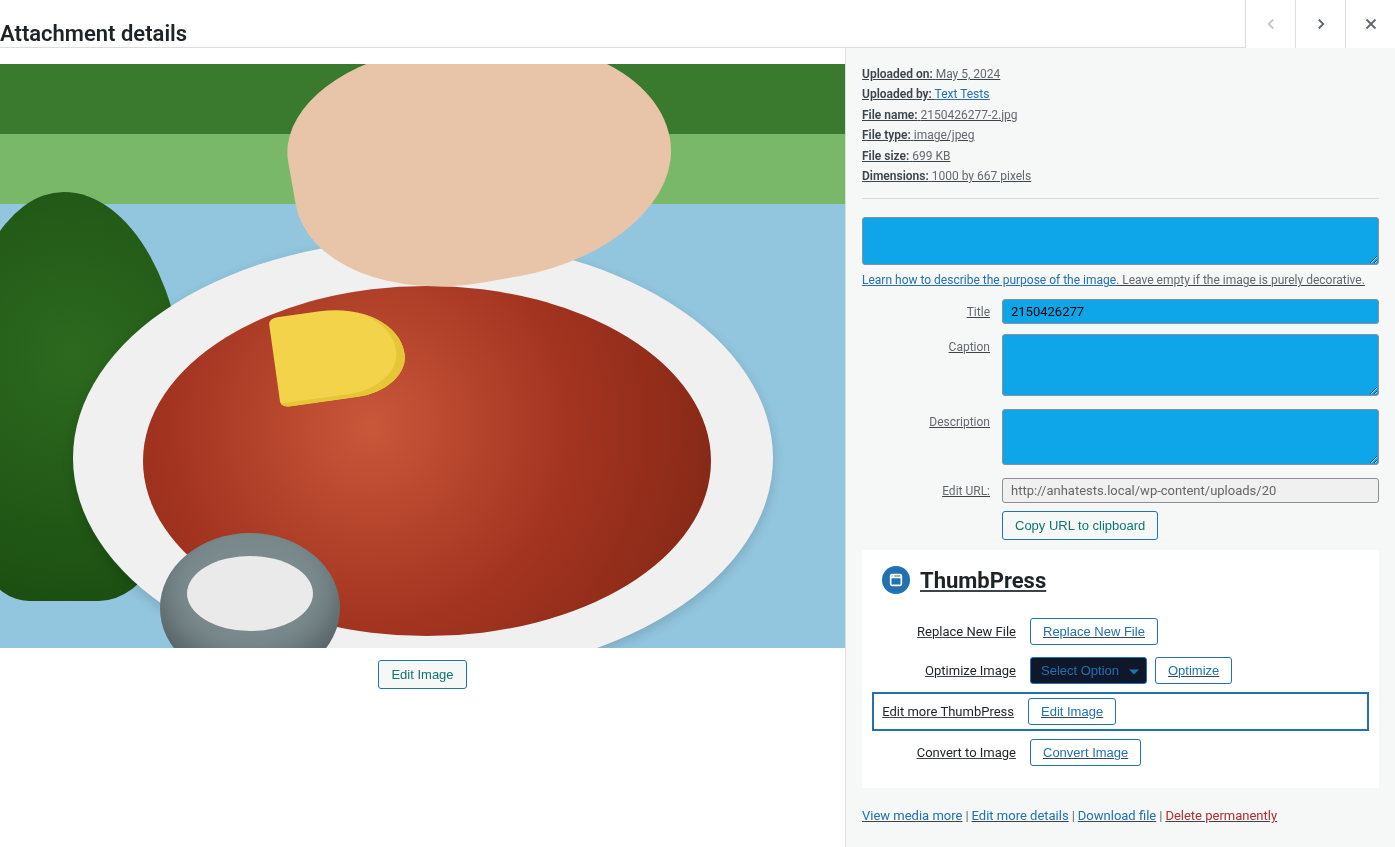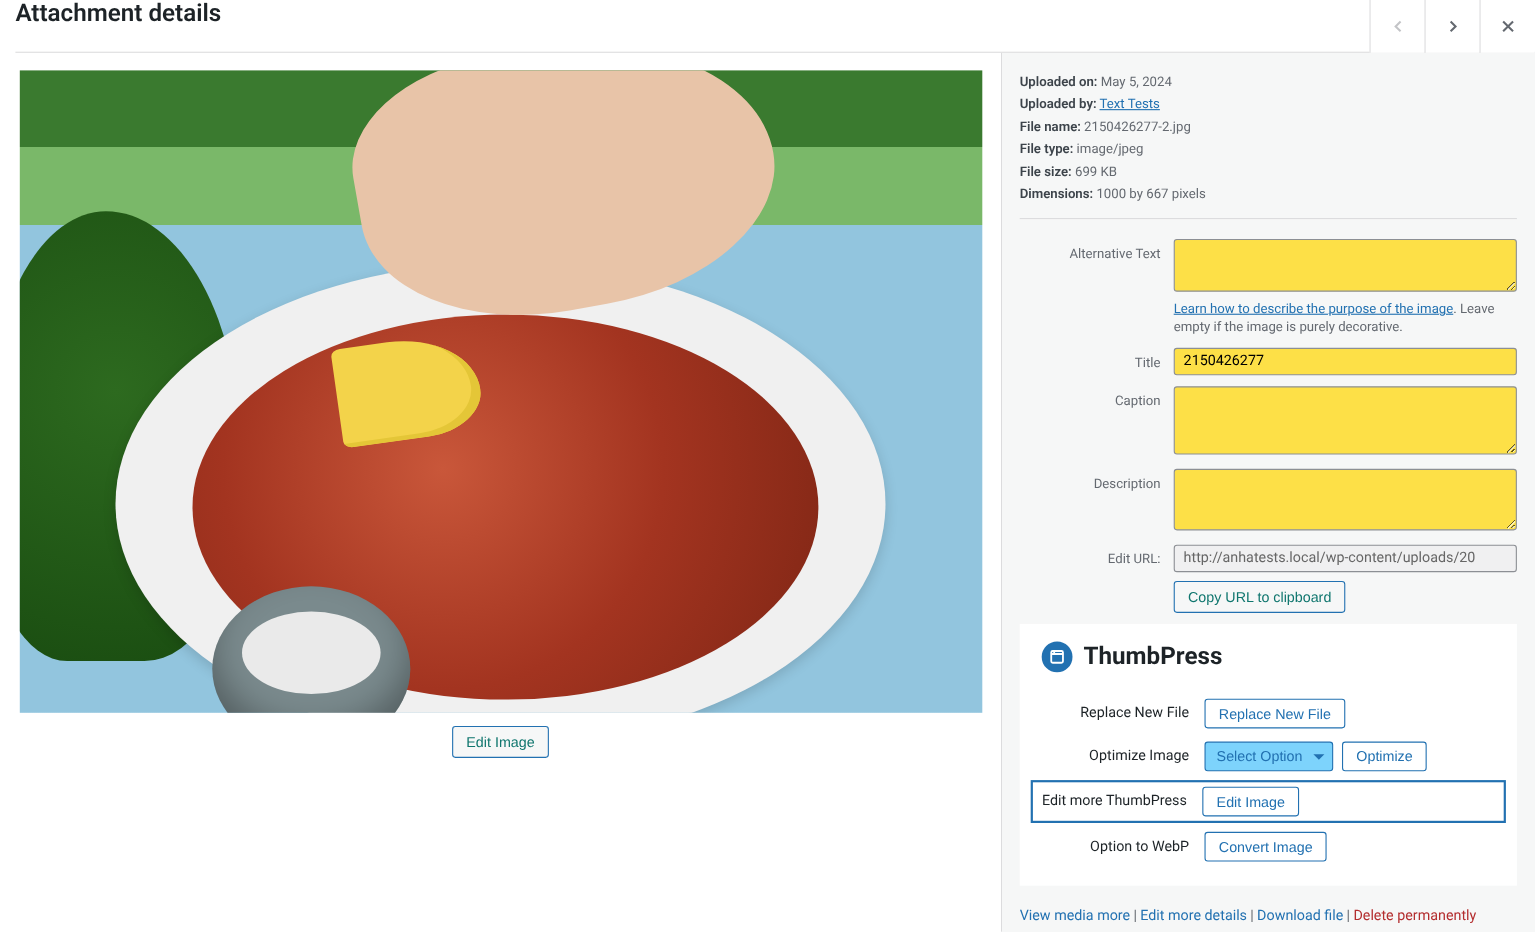--- a/index.html
+++ b/index.html
@@ -9,23 +9,22 @@
       color: #3c434a;
       background: #fff;
       width: 1395px;
       height: 847px;
       overflow: hidden;
     }
     .modal-header {
       height: 48px;
       border-bottom: 1px solid #dcdcde;
       display: flex;
-      align-items: flex-start;
+      align-items: flex-end;
       position: relative;
-      margin-left: 14px;
     }
     .modal-title {
       font-size: 22px;
       font-weight: 600;
       color: #1d2327;
       line-height: 1.2;
     }
     .nav-btns {
       position: absolute;
       right: 0;
@@ -143,26 +142,27 @@
     .edit-image-btn, .small-btn {
       border: 1px solid #2271b1;
       background: #f6f7f7;
       color: #0f766e;
       padding: 6px 12px;
       font-size: 13px;
       cursor: pointer;
       border-radius: 3px;
     }
     .sidebar {
-      width: 485px;
+      width: 550px;
       border-left: 1px solid #dcdcde;
       background: #f6f7f7;
       padding: 16px;
       overflow-y: auto;
       font-size: 12px;
+      text-decoration: underline;
     }
     .meta-row {
       line-height: 1.7;
       color: #646970;
     }
     .meta-row strong { color: #3c434a; font-weight: 600; }
     .meta-row a { color: #2271b1; text-decoration: underline; }
     .divider {
       border: none;
       border-top: 1px solid #dcdcde;
@@ -176,21 +176,21 @@
       width: 140px;
       text-align: right;
       padding-right: 12px;
       padding-top: 6px;
       color: #646970;
     }
     .setting-field { flex: 1; }
     textarea, input[type=text] {
       width: 100%;
       border: 1px solid #8c8f94;
-      background: #fde047;
+      background: #0ea5e9;
       padding: 4px 8px;
       font-family: inherit;
       font-size: 13px;
       border-radius: 3px;
       resize: vertical;
     }
     textarea.alt { height: 48px; }
     textarea.cap { height: 62px; }
     textarea.desc { height: 56px; }
     .help-text { font-size: 12px; color: #646970; margin-top: 4px; line-height: 1.4; }
@@ -238,21 +238,21 @@
       border: 1px solid #2271b1;
       background: #fff;
       color: #2271b1;
       padding: 5px 12px;
       font-size: 13px;
       cursor: pointer;
       border-radius: 3px;
     }
     .tp-select {
       border: 1px solid #2271b1;
-      background: #7dd3fc;
+      background: #0f172a;
       color: #2271b1;
       padding: 5px 26px 5px 10px;
       font-size: 13px;
       cursor: pointer;
       border-radius: 3px;
       appearance: none;
       position: relative;
     }
     .select-wrap { position: relative; display: inline-block; }
     .select-wrap::after {
@@ -323,21 +323,20 @@
     <div class="meta-row"><strong>Uploaded on:</strong> <span>May 5, 2024</span></div>
     <div class="meta-row"><strong>Uploaded by:</strong> <a href="#">Text Tests</a></div>
     <div class="meta-row"><strong>File name:</strong> <span>2150426277-2.jpg</span></div>
     <div class="meta-row"><strong>File type:</strong> <span>image/jpeg</span></div>
     <div class="meta-row"><strong>File size:</strong> <span>699 KB</span></div>
     <div class="meta-row"><strong>Dimensions:</strong> <span>1000 by 667 pixels</span></div>
 
     <hr class="divider">
 
     <div class="setting-row">
-      <div class="setting-label">Alternative Text</div>
       <div class="setting-field">
         <textarea class="alt" style=""></textarea>
         <div class="help-text"><a href="#">Learn how to describe the purpose of the image</a><span>. Leave empty if the image is purely decorative.</span></div>
       </div>
     </div>
 
     <div class="setting-row">
       <div class="setting-label">Title</div>
       <div class="setting-field"><input type="text" value="2150426277" style=""></div>
     </div>
@@ -385,21 +384,21 @@
         </span>
         <button class="tp-btn">Optimize</button>
       </div>
 
       <div class="tp-row highlighted-row">
         <div class="tp-row-label">Edit more ThumbPress</div>
         <button class="tp-btn">Edit Image</button>
       </div>
 
       <div class="tp-row">
-        <div class="tp-row-label">Option to WebP</div>
+        <div class="tp-row-label">Convert to Image</div>
         <button class="tp-btn">Convert Image</button>
       </div>
     </div>
 
     <div class="actions-line">
       <a href="#">View media more</a><span class="sep">|</span><a href="#">Edit more details</a><span class="sep">|</span><a href="#">Download file</a><span class="sep">|</span><a href="#" class="danger">Delete permanently</a>
     </div>
   </div>
 </div>
 

